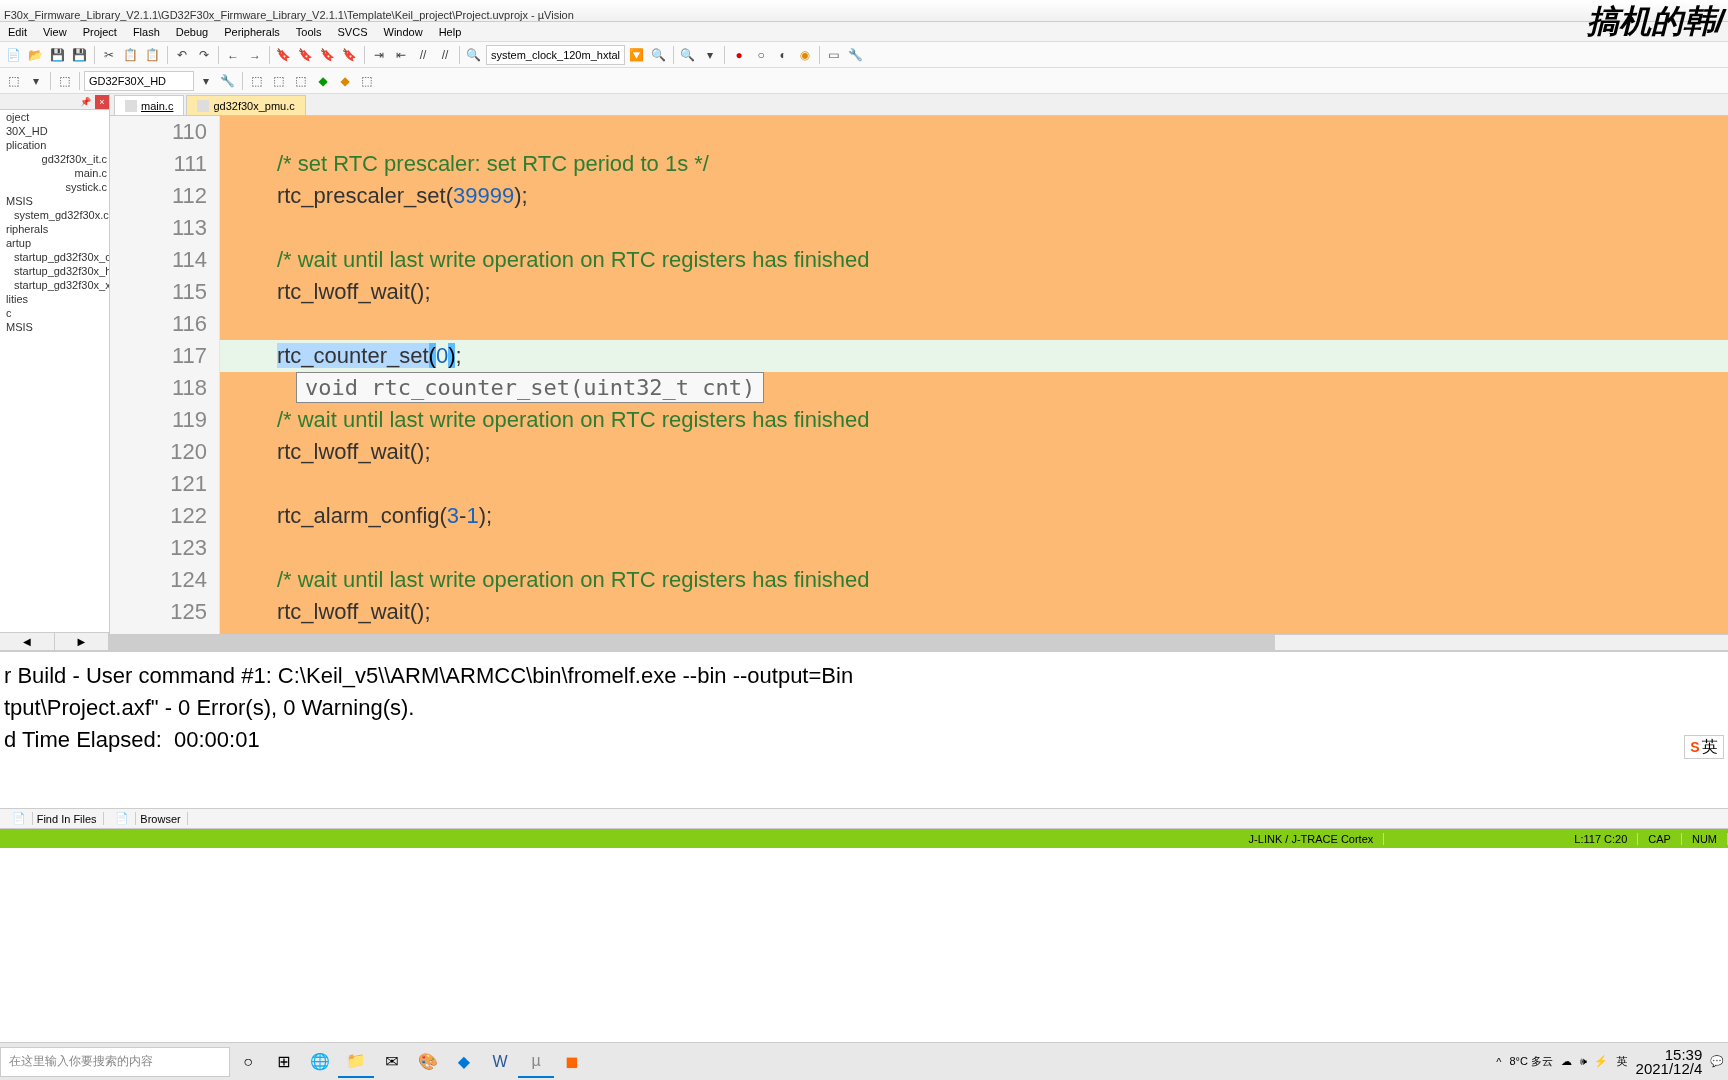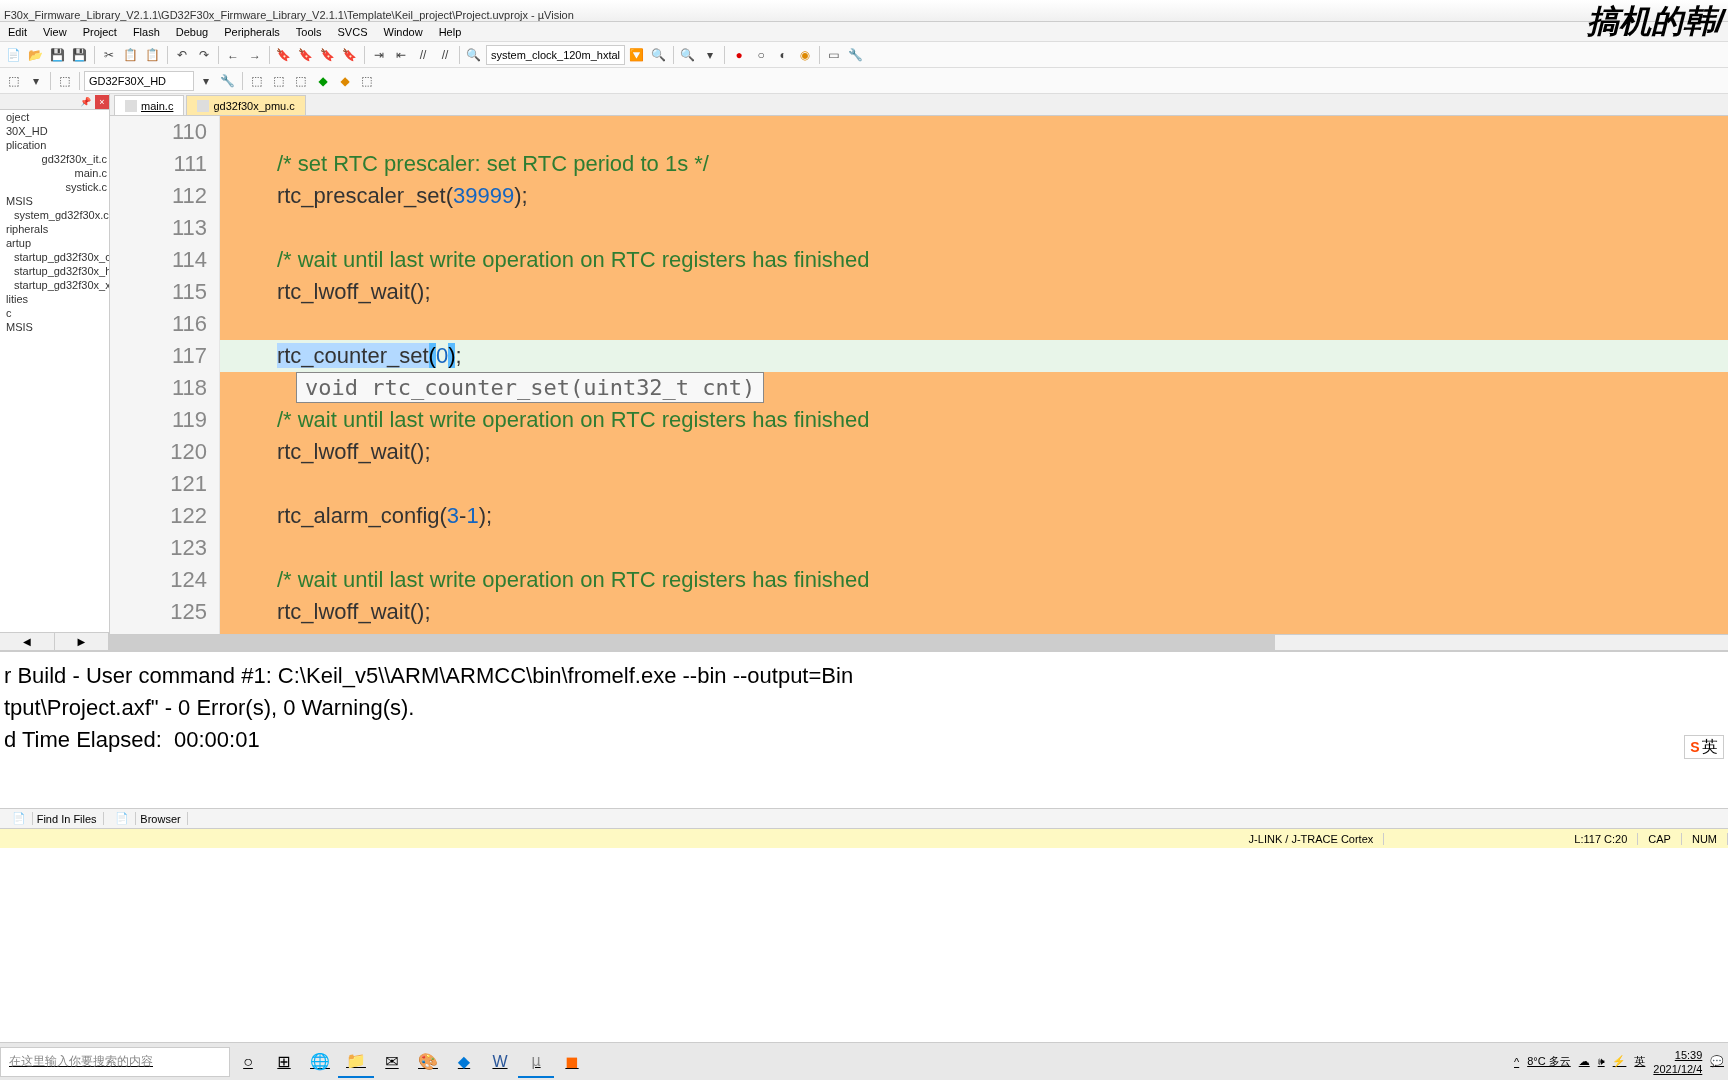--- a/index.html
+++ b/index.html
@@ -57,31 +57,31 @@
 .hscroll-thumb { position:absolute; left:0; width:72%; height:100%; background:#cdcdcd; }
 
 
 .output { height:158px; border-top:2px solid #ccc; background:#fff; font-family:Consolas,monospace; font-size:22px; padding:8px 4px; overflow:hidden; }
 .output-line { white-space:pre; line-height:32px; }
 
 .output-tabs { height:20px; background:#f4f4f4; border-top:1px solid #ccc; display:flex; font-size:11px; align-items:center; }
 .output-tabs span { padding:0 6px; border-right:1px solid #ccc; display:flex; align-items:center; gap:4px; }
 
 
-.statusbar { height:20px; background:#fef9c3; border-top:1px solid #ccc; display:flex; font-size:11px; align-items:center; }
+.statusbar { height:20px; background:#84cc16; border-top:1px solid #ccc; display:flex; font-size:11px; align-items:center; }
 .statusbar .cell { padding:0 10px; border-right:1px solid #ccc; }
 .statusbar .spacer { flex:1; }
 
 
-.taskbar { position:absolute; bottom:0; left:0; right:0; height:38px; background:#e8e8e8; border-top:1px solid #ccc; display:flex; align-items:center;text-decoration:underline; }
+.taskbar { position:absolute; bottom:0; left:0; right:0; height:38px; background:#e8e8e8; border-top:1px solid #ccc; display:flex; align-items:center; }
 .search-box { height:30px; width:230px; background:#fff; border:1px solid #ccc; font-size:12px; padding:0 8px; display:flex; align-items:center; color:#888; }
 .task-icon { width:36px; height:32px; display:flex; align-items:center; justify-content:center; font-size:16px; }
 .task-icon.active { border-bottom:2px solid #0078d7; }
 .sys-tray { margin-left:auto; display:flex; align-items:center; gap:8px; padding-right:4px; font-size:11px; }
-.clock { text-align:right; line-height:14px; font-size:11px; }
+.clock { text-align:right; line-height:14px; font-size:15px; }
 
 .watermark { position:absolute; top:0; right:4px; font-size:32px; font-weight:bold; font-style:italic; color:#000; }
 .ime-badge { position:absolute; right:4px; top:735px; width:40px; height:24px; background:#fff; border:1px solid #ccc; display:flex; align-items:center; justify-content:center; }
 .ime-badge .s { color:#ff4500; font-weight:bold; font-size:14px; margin-right:2px; }
 </style>
 </head>
 <body>
 
 <div class="watermark">搞机的韩/</div>
 

